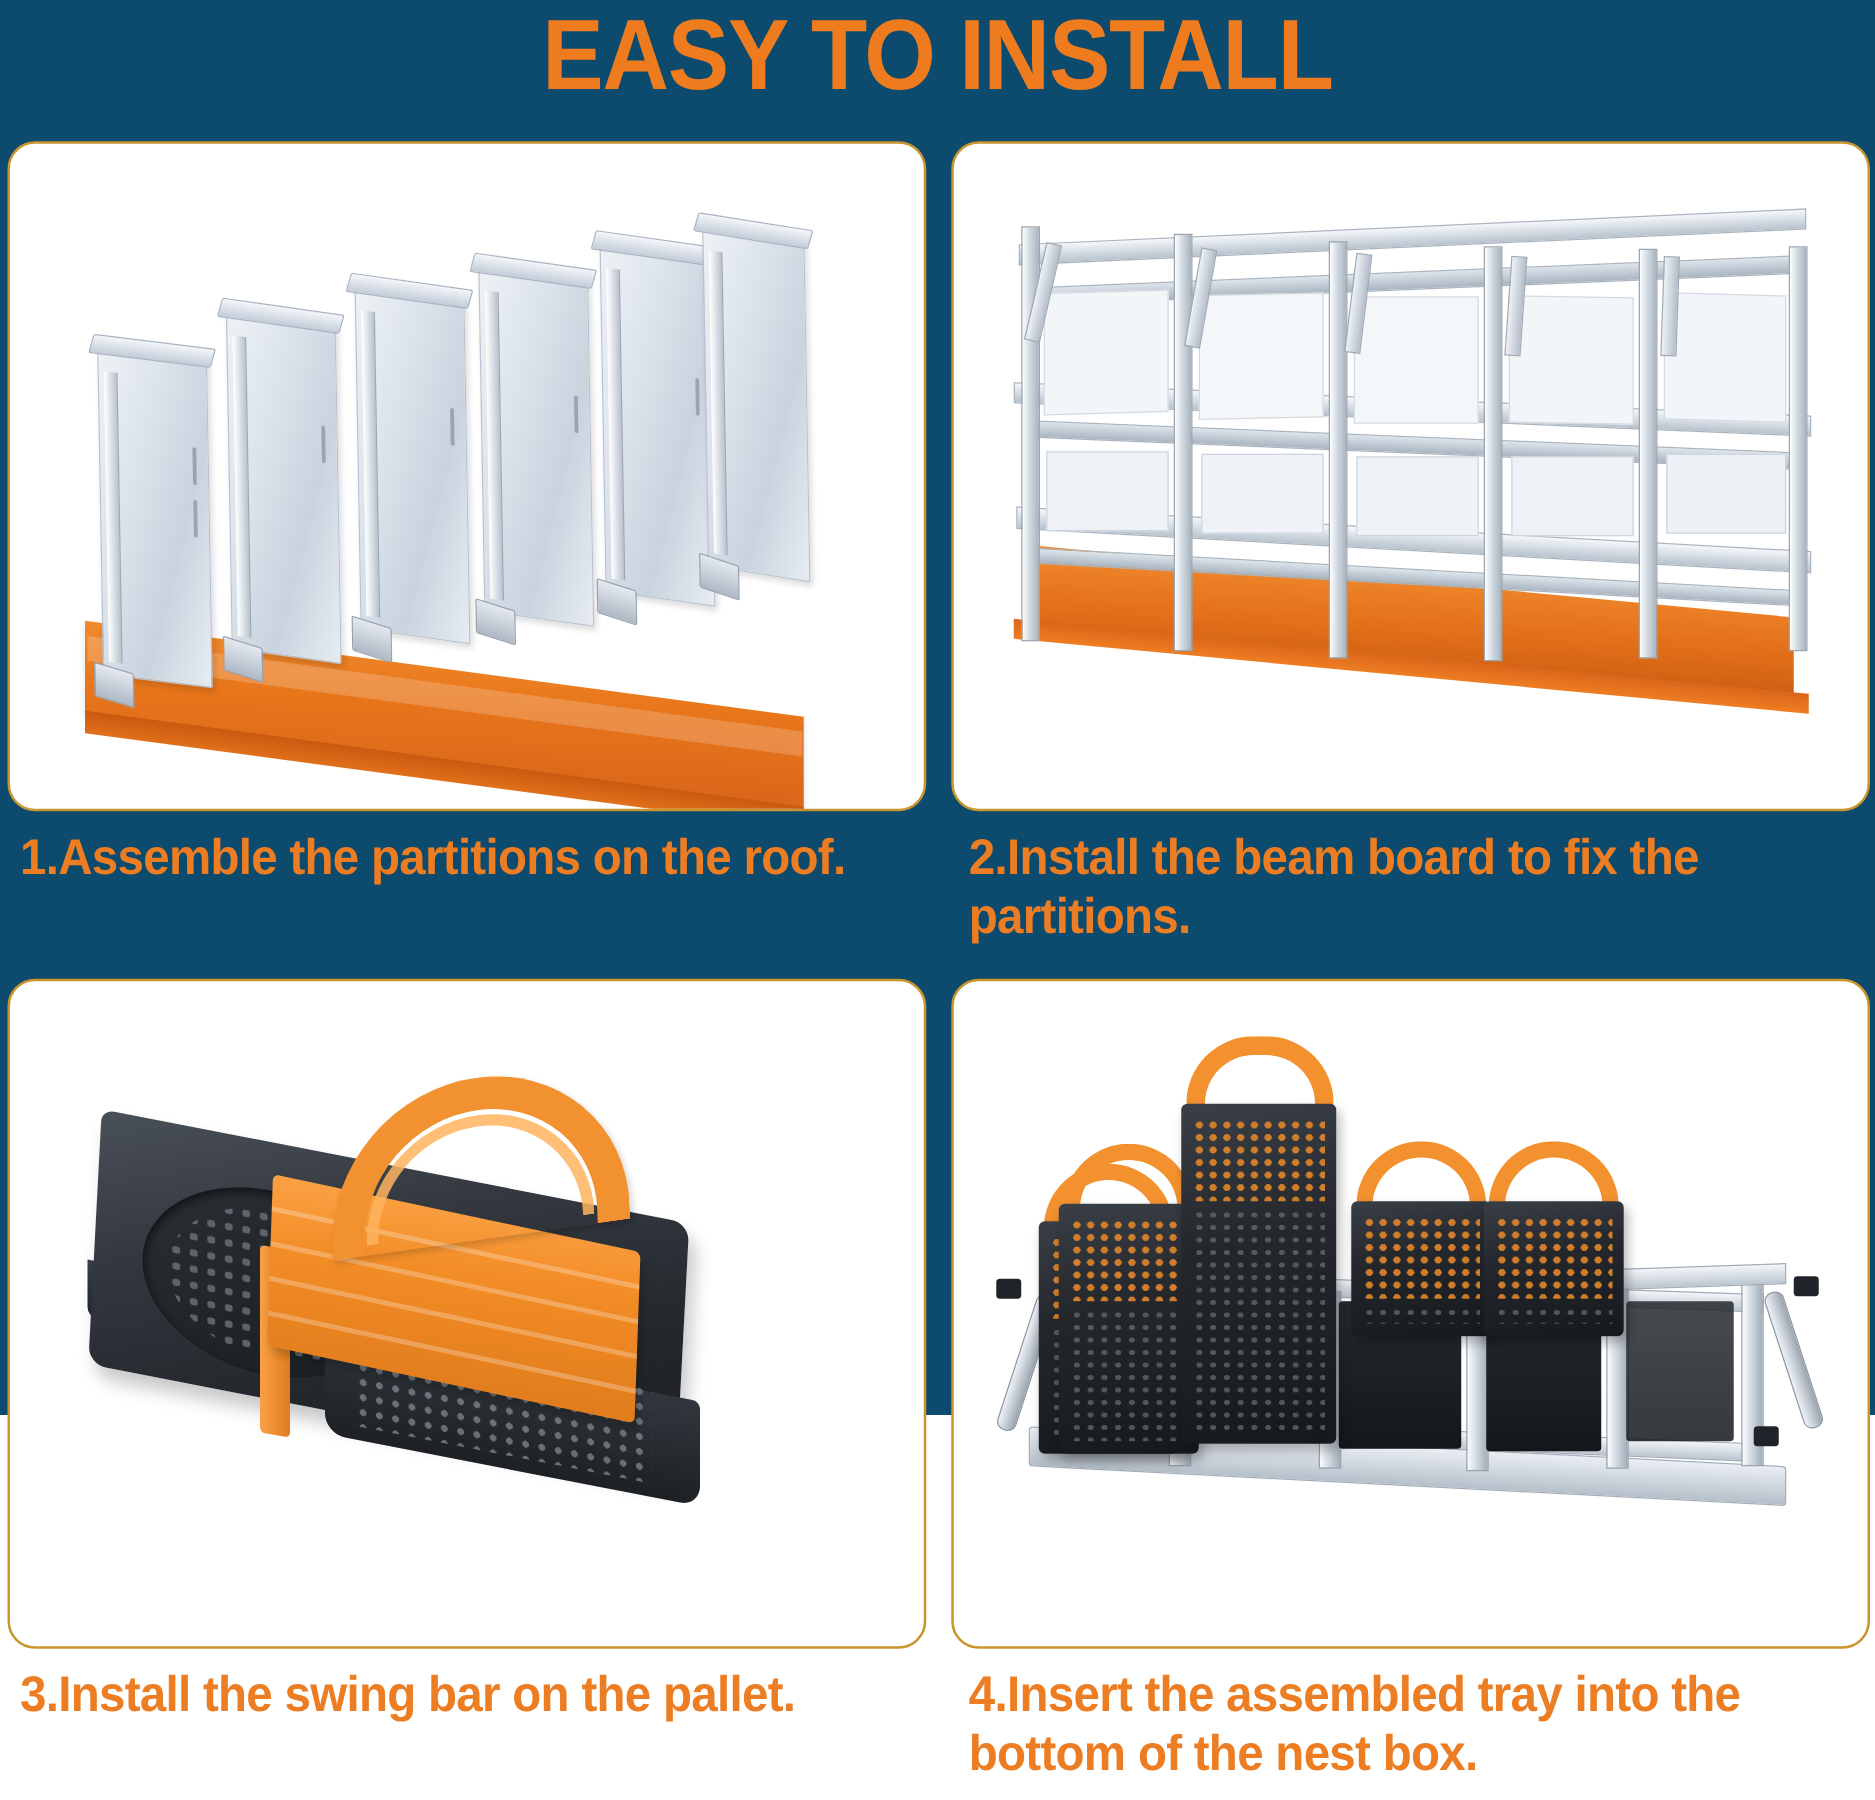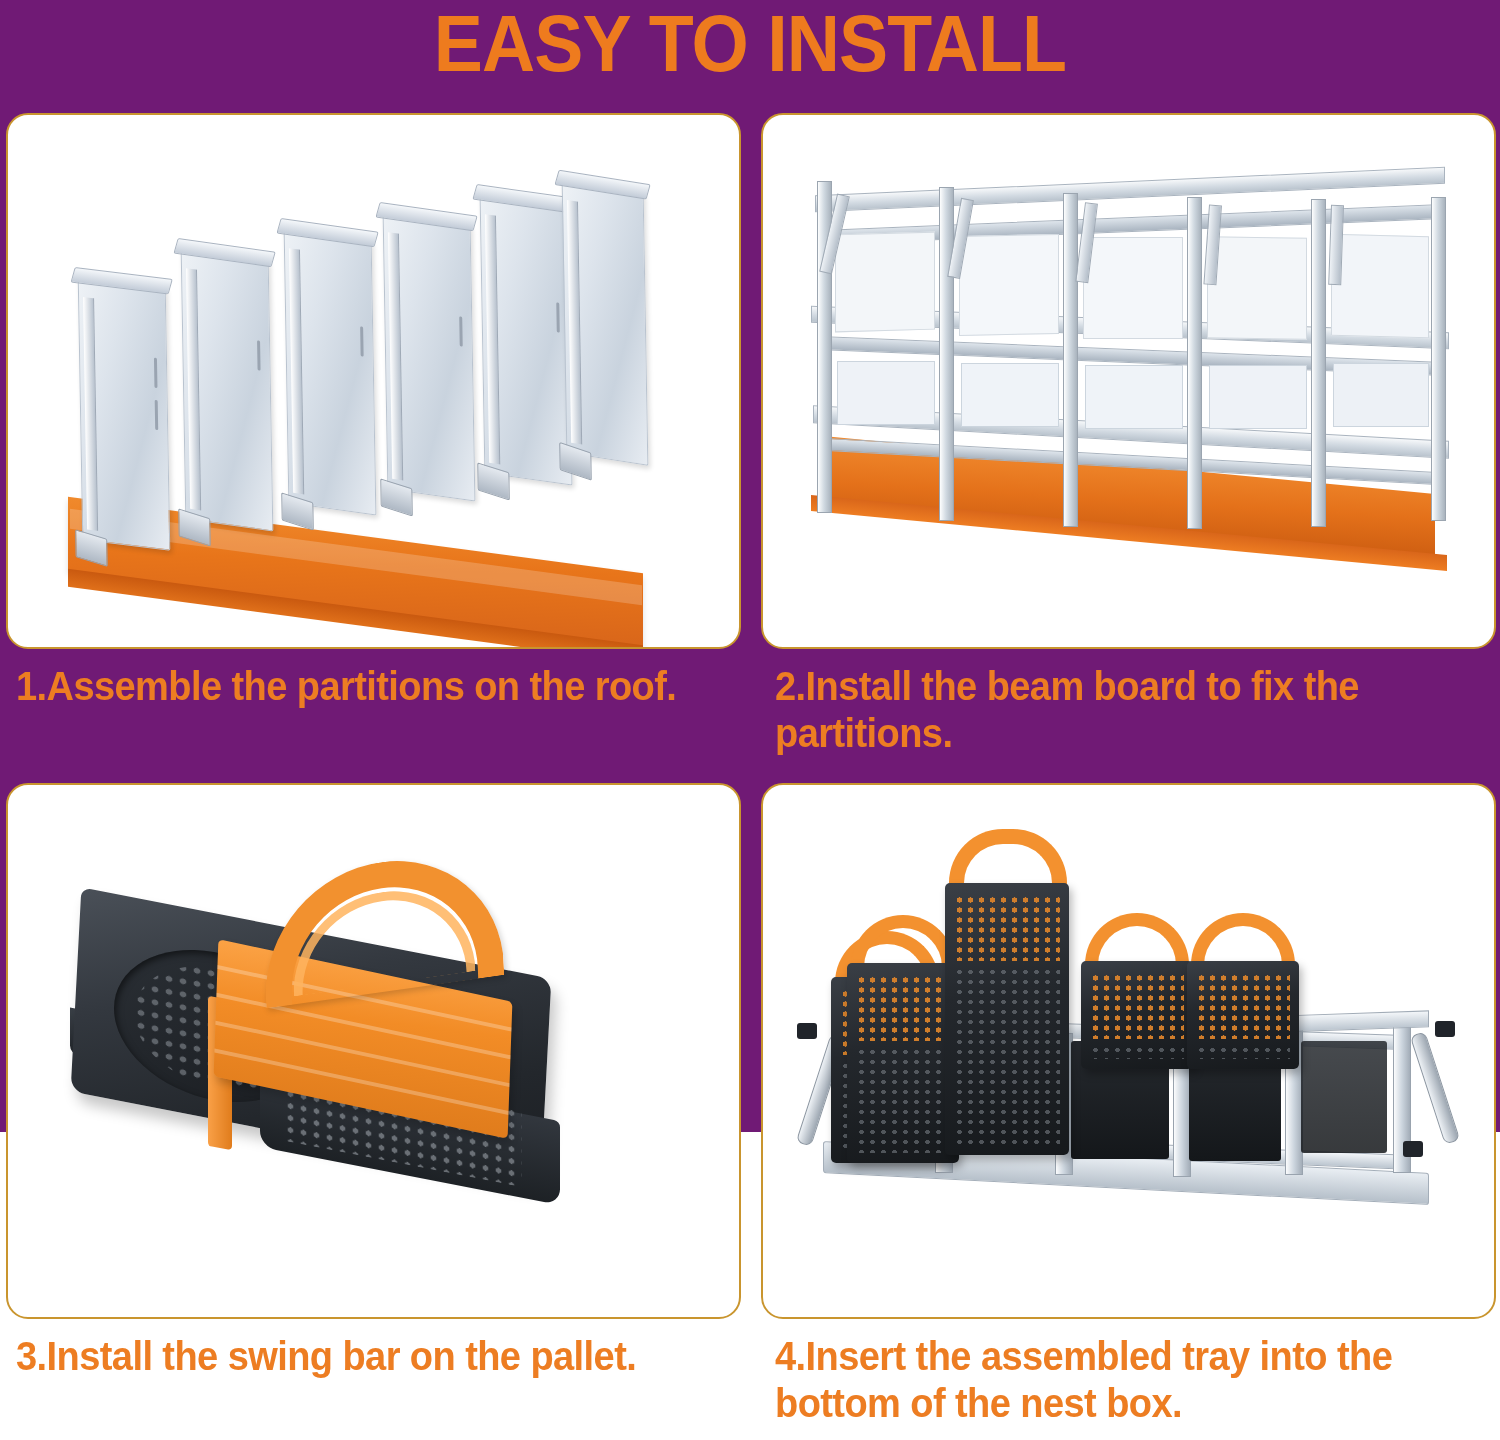--- a/index.html
+++ b/index.html
@@ -1,21 +1,21 @@
 <!DOCTYPE html>
 <html><head>
 <meta charset="utf-8">
 <style>
   html,body{margin:0;padding:0;background:#ffffff;}
   body{
     width:1500px;height:1440px;
     font-family:"Liberation Sans","DejaVu Sans",sans-serif;
     overflow:hidden;position:relative;
   }
-  .page{position:relative;width:1500px;height:1132px;background:#701a75;}
+  .page{position:relative;width:1500px;height:1132px;background:#0c4a6e;}
 
   
   .title{
     position:absolute;left:0;top:-4px;width:1500px;
     text-align:center;
     font-size:80px;line-height:96px;
     font-weight:700;
     letter-spacing:-1px;
     color:#EE7B1E;
     transform:scaleX(0.92);

